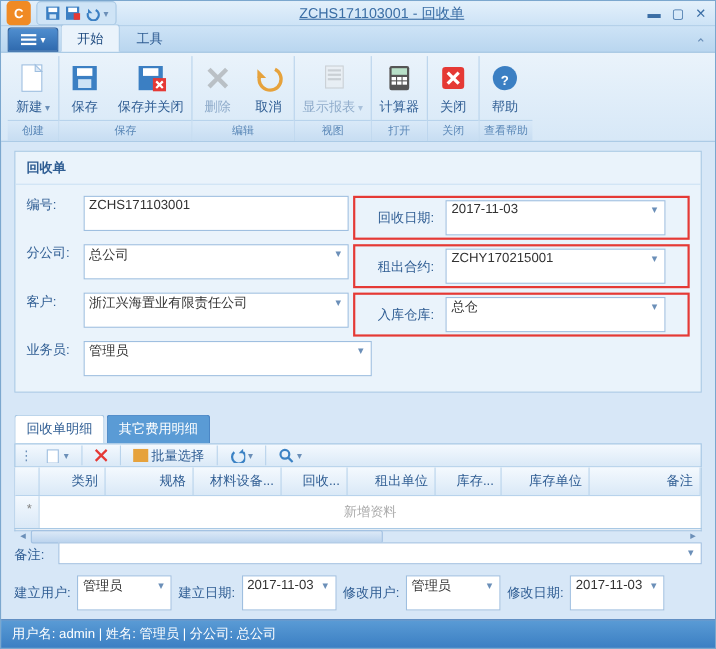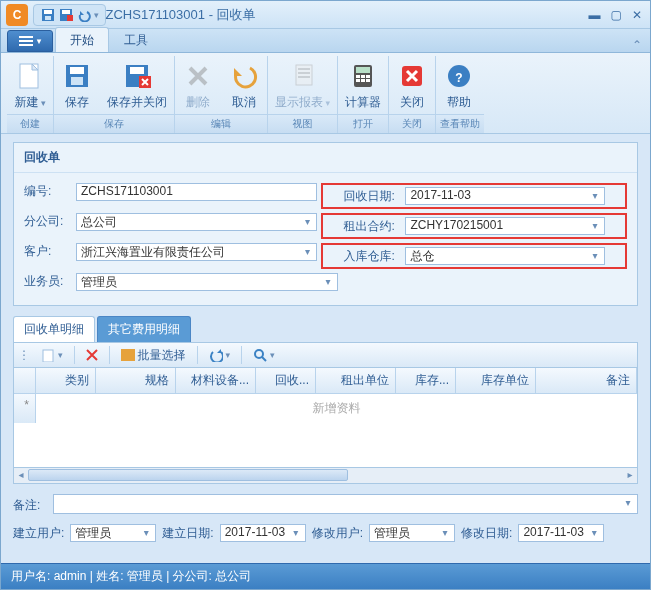--- a/index.html
+++ b/index.html
@@ -3,21 +3,21 @@
 <meta charset="utf-8">
 <style>
 * { box-sizing: border-box; margin: 0; padding: 0; font-family: "Microsoft YaHei", SimSun, sans-serif; font-size: 12px; }
 body { width: 651px; height: 590px; background: #d7e7f7; border: 1px solid #7ba7ce; display: flex; flex-direction: column; overflow: hidden; }
 
 
 .titlebar { height: 28px; background: linear-gradient(#e3f0fb,#cde3f6); display: flex; align-items: center; border-bottom: 1px solid #a8c8e4; }
 .appicon { width: 22px; height: 22px; background: #f08a24; border-radius: 4px; margin: 0 5px; display: flex; align-items: center; justify-content: center; color: #fff; font-weight: bold; }
 .qat { display: flex; gap: 2px; background: #cfe4f6; border: 1px solid #a8c8e4; border-radius: 4px; padding: 2px 6px; align-items: center; }
 .qat .ico { width: 16px; height: 16px; display: flex; align-items: center; justify-content: center; }
-.titlebar .wintitle { flex: 1; text-align: left; color: #3b6ea5; font-size: 13px; }
+.titlebar .wintitle { flex: 1; text-align: center; color: #3b6ea5; font-size: 13px; text-decoration: underline; }
 .winbtns { display: flex; gap: 10px; margin-right: 8px; color: #3b6ea5; }
 
 
 .tabstrip { height: 24px; display: flex; align-items: flex-end; background: linear-gradient(#cde3f6,#b9d6ef); padding-left: 6px; border-bottom: 1px solid #8fb7da; }
 .appmenu { width: 46px; height: 22px; background: linear-gradient(#4f8ecf,#2f6aae); border: 1px solid #2b5f9e; border-radius: 3px 3px 0 0; display: flex; align-items: center; justify-content: center; color: #fff; margin-right: 2px; }
 .tab { padding: 4px 14px 3px; color: #2f5d93; border: 1px solid transparent; border-bottom: none; }
 .tab.active { background: #eaf3fb; border-color: #a8c8e4; border-radius: 3px 3px 0 0; color: #1f4b80; }
 
 
 .ribbon { background: linear-gradient(#eaf3fb,#d7e8f7); border-bottom: 1px solid #a8c8e4; padding: 3px 6px 0; display: flex; }
@@ -29,26 +29,26 @@
 .rbtn .rlabel { color: #2f5d93; margin-top: 2px; white-space: nowrap; }
 .rgroup .grouplabel { text-align: center; color: #5a87b7; background: linear-gradient(#d9e9f8,#c7ddf2); border-top: 1px solid #b8d3ec; padding: 2px 4px; font-size: 10px; }
 
 
 .panel { margin: 8px 12px 4px; border: 1px solid #a8c8e4; background: #eaf3fb; }
 .panel .phead { padding: 6px 10px; color: #2f5d93; font-weight: bold; border-bottom: 1px solid #cde1f3; }
 .panel .pbody { padding: 6px 10px 10px; }
 .row { display: flex; margin: 4px 0; gap: 4px; }
 .lbl { width: 48px; color: #2f5d93; text-align: left; white-space: nowrap; }
 .lbl2 { width: 58px; color: #2f5d93; white-space: nowrap; }
-.inp { height: 18px; border: 1px solid #9fbfe0; background: #fff; padding: 0 4px; color: #333; flex: 1; position: relative; }
+.inp { height: 32px; border: 1px solid #9fbfe0; background: #fff; padding: 0 4px; color: #333; flex: 1; position: relative; }
 .inp .dd { position: absolute; right: 2px; top: 2px; width: 14px; height: 14px; color: #6b8fb8; font-size: 10px; text-align: center; }
 .hlbox { border: 2px solid #e53935; padding: 2px 20px; display: flex; align-items: center; gap: 4px; background: #eaf3fb; }
 
 
-.detailtabs { margin: 6px 12px 0; display: flex; }
+.detailtabs { margin: 16px 12px 0; display: flex; }
 .dtab { padding: 4px 10px; border: 1px solid #a8c8e4; border-bottom: none; background: #d7e8f7; color: #2f5d93; margin-right: 2px; border-radius: 3px 3px 0 0; }
 .dtab.active { background: #fff; }
 .dtab.blue { background: #5a9bd5; color: #fff; border-color: #4a86c5; }
 .toolbar { margin: 0 12px; border: 1px solid #a8c8e4; background: linear-gradient(#f4f9fe,#dae9f7); height: 26px; display: flex; align-items: center; padding: 0 4px; gap: 4px; }
 .tbtn { height: 20px; padding: 0 6px; display: flex; align-items: center; gap: 3px; border: 1px solid transparent; border-radius: 2px; cursor: pointer; color: #2f5d93; }
 .tsep { width: 1px; height: 18px; background: #b8d3ec; }
 .grid { margin: 0 12px; border: 1px solid #a8c8e4; border-top: none; background: #fff; height: 100px; display: flex; flex-direction: column; }
 .ghead { display: flex; background: linear-gradient(#f4f9fe,#dae9f7); border-bottom: 1px solid #b8d3ec; }
 .gh { padding: 4px 6px; border-right: 1px solid #b8d3ec; color: #2f5d93; white-space: nowrap; overflow: hidden; text-align: right; }
 .gnew { color: #aaa; text-align: center; padding: 6px; }

